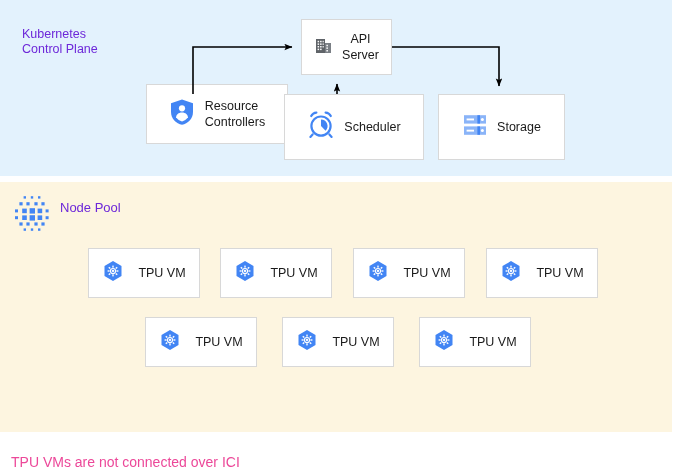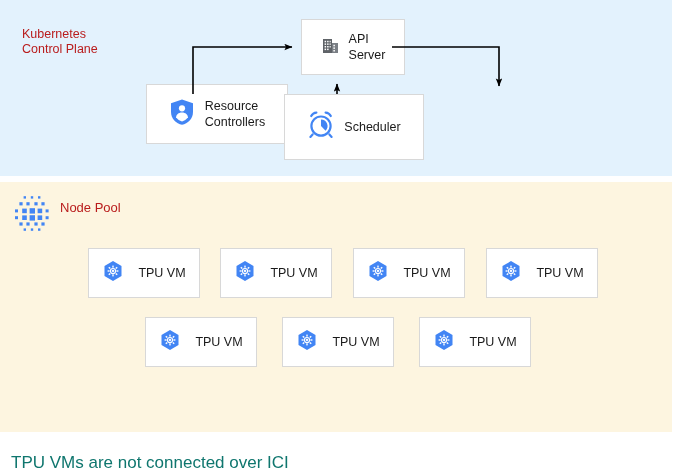--- a/index.html
+++ b/index.html
@@ -37,21 +37,21 @@
     width: 672px;
     height: 250px;
     background: #fdf5e0;
   }
 
   
   .panel-title {
     position: absolute;
     font-size: 12.5px;
     line-height: 15px;
-    color: #b91c1c;
+    color: #6d28d9;
     white-space: pre-line;
   }
   #control-plane-title {
     left: 22px;
     top: 27px;
   }
   #node-pool-title {
     left: 60px;
     top: 200px;
     font-size: 13px;
@@ -87,23 +87,24 @@
   }
   .card-icon {
     flex: 0 0 auto;
     display: block;
   }
 
   
   #api-server-card {
     left: 301px;
     top: 19px;
-    width: 104px;
+    width: 91px;
     height: 56px;
     gap: 8px;
+    text-align: center;
   }
   #api-server-card .card-label { line-height: 16px; }
 
   #resource-controllers-card {
     left: 122px;
     top: 84px;
     width: 142px;
     height: 60px;
     gap: 10px;
     margin-left: 24px;
@@ -138,23 +139,23 @@
     width: 685px;
     height: 475px;
     pointer-events: none;
   }
 
   
   #caption {
     position: absolute;
     left: 11px;
     top: 455px;
-    font-size: 17px;
+    font-size: 14px;
     line-height: 15px;
-    color: #0f766e;
+    color: #ec4899;
   }
 </style>
 </head>
 <body>
 
 <div id="canvas">
 
   <div class="panel" id="control-plane-panel"></div>
 
   <div class="panel-title" id="control-plane-title">Kubernetes
@@ -206,20 +207,35 @@
         <path d="M23.8 5.1 A6.2 6.2 0 0 0 18.6 1.6" stroke="#4285f4" stroke-width="2.2" fill="none" stroke-linecap="round"></path>
         <circle cx="14" cy="15.1" r="9.6" fill="none" stroke="#4285f4" stroke-width="2.2"></circle>
         <path d="M14 15.1 L14 8.6 A6.5 6.5 0 0 1 18.6 19.7 Z" fill="#4285f4"></path>
         <path d="M5.6 23.5 L3.4 25.9" stroke="#4285f4" stroke-width="2.2" stroke-linecap="round"></path>
         <path d="M22.4 23.5 L24.6 25.9" stroke="#4285f4" stroke-width="2.2" stroke-linecap="round"></path>
       </svg>
     </span>
     <span class="card-label">Scheduler</span>
   </div>
 
+  <div class="card" id="storage-card">
+    <span class="card-icon">
+      <svg width="26" height="26" viewBox="0 0 26 26">
+        <rect x="2" y="3.2" width="22" height="8.4" fill="#8ab4f8"></rect>
+        <rect x="2" y="14.4" width="22" height="8.4" fill="#8ab4f8"></rect>
+        <rect x="15.4" y="3.2" width="2.6" height="8.4" fill="#4285f4"></rect>
+        <rect x="15.4" y="14.4" width="2.6" height="8.4" fill="#4285f4"></rect>
+        <rect x="4.6" y="6.5" width="7.4" height="1.9" fill="#ffffff"></rect>
+        <rect x="4.6" y="17.7" width="7.4" height="1.9" fill="#ffffff"></rect>
+        <circle cx="20.4" cy="7.4" r="1.5" fill="#ffffff"></circle>
+        <circle cx="20.4" cy="18.6" r="1.5" fill="#ffffff"></circle>
+      </svg>
+    </span>
+    <span class="card-label">Storage</span>
+  </div>
 
   <div class="panel" id="node-pool-panel"></div>
 
   <span id="node-pool-icon">
     <svg width="42" height="42" viewBox="0 0 42 42">
       <g fill="#4285f4">
         <rect x="12.6" y="4.2" width="2.4" height="2.4"></rect>
         <rect x="19.8" y="4.2" width="2.4" height="2.4"></rect>
         <rect x="27" y="4.2" width="2.4" height="2.4"></rect>
         <rect x="8.4" y="10.2" width="3.2" height="3.2"></rect>

